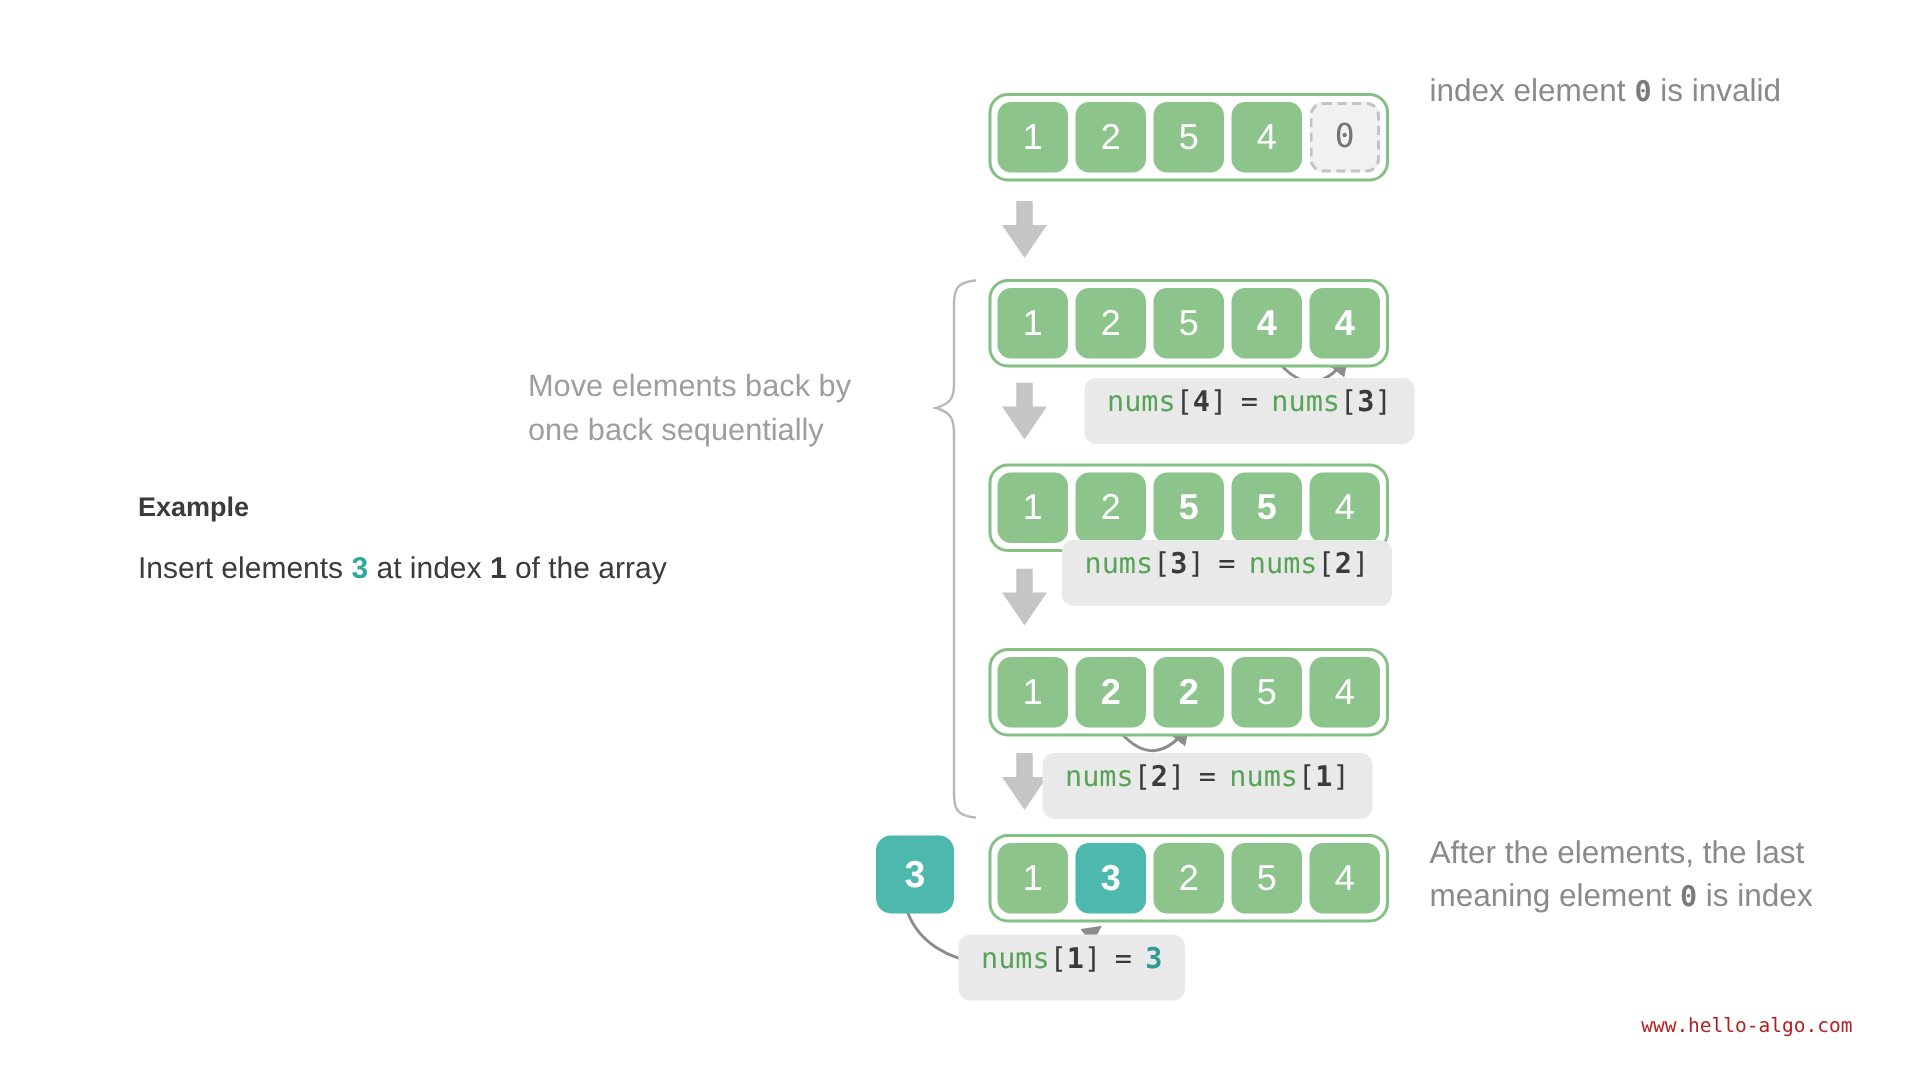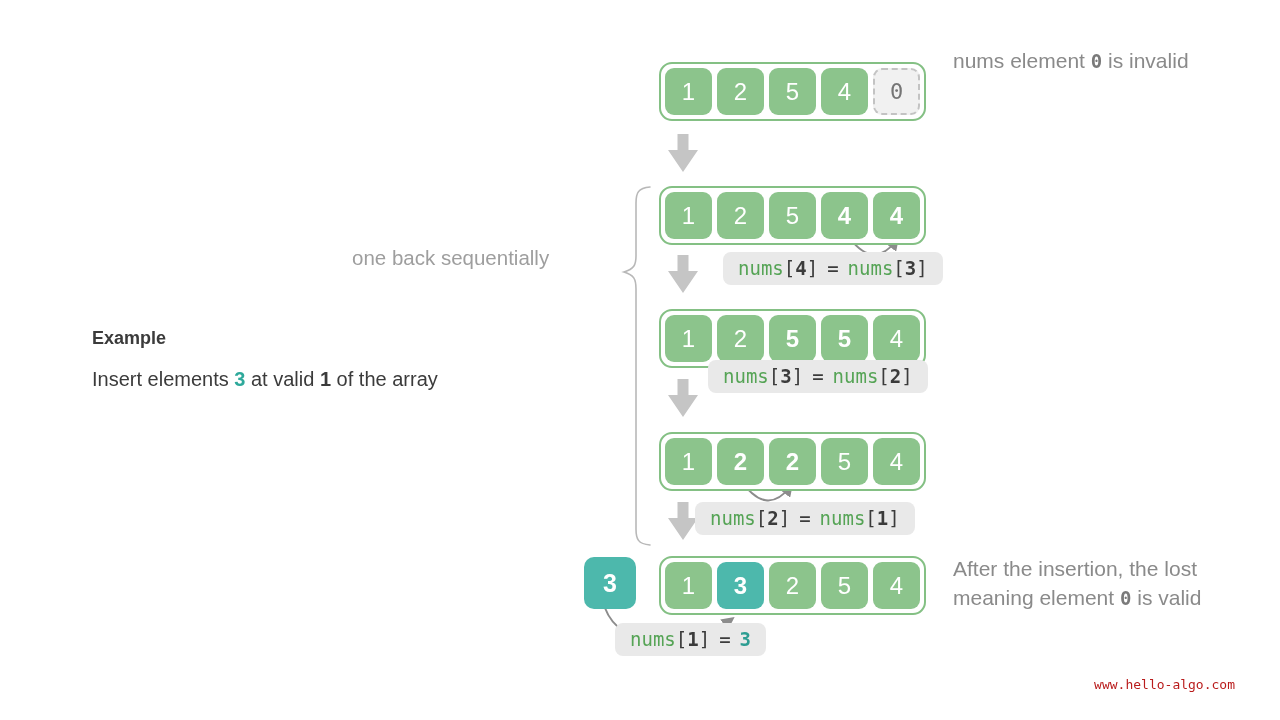--- a/index.html
+++ b/index.html
@@ -25,21 +25,21 @@
     width:43px;height:43px;font-family:"DejaVu Sans Mono",monospace;font-size:22px;
   }
   .standalone-cell{
     position:absolute;left:584px;top:557px;width:52px;height:52px;border-radius:10px;
     background:#4db8ac;color:#fff;display:flex;align-items:center;justify-content:center;
     font-size:25px;font-weight:700;
   }
 
   
   .code-label{
-    position:absolute;height:33px;line-height:33px;padding:0 15px;border-radius:8px;
+    position:absolute;height:44px;line-height:33px;padding:0 15px;border-radius:8px;
     background:#e9e9e9;font-family:"DejaVu Sans Mono",monospace;font-size:19px;
     white-space:nowrap;
     text-align:right;
   }
   .t-green{color:#56a456;}
   .t-dark{color:#3b3b3b;}
   .t-bold{color:#3b3b3b;font-weight:700;}
   .t-teal{color:#2d9d92;font-weight:700;}
   .t-eq{margin:0 9px;}
 
@@ -89,23 +89,24 @@
 
   <path d="M 846 233 Q 872 272 897 240" fill="none" stroke="#8c8c8c" stroke-width="2" marker-end="url(#ah)"></path>
   <path d="M 793 356 Q 819 395 844 363" fill="none" stroke="#8c8c8c" stroke-width="2" marker-end="url(#ah)"></path>
   <path d="M 740 479 Q 766 518 791 486" fill="none" stroke="#8c8c8c" stroke-width="2" marker-end="url(#ah)"></path>
 
   <path d="M 605 608 C 620 648 682 655 732 619" fill="none" stroke="#8c8c8c" stroke-width="2" marker-end="url(#ah)"></path>
 </svg>
 
 <div class="example-heading">Example</div>
 <div class="example-desc">
-  <span>Insert elements </span><span class="v-teal">3</span><span> at valid </span><span class="v-bold">1</span><span> of the array</span>
+  <span>Insert elements </span><span class="v-teal">3</span><span> at index </span><span class="v-bold">1</span><span> of the array</span>
 </div>
 <div class="move-note">
+  <div>Move elements back by</div>
   <div>one back sequentially</div>
 </div>
 
 <div class="array-row" style="top:62px">
   <div class="cell">1</div>
   <div class="cell">2</div>
   <div class="cell">5</div>
   <div class="cell">4</div>
   <div class="cell invalid">0</div>
 </div>
@@ -156,25 +157,25 @@
 </div>
 
 <div class="standalone-cell">3</div>
 <div class="array-row" style="top:556px">
   <div class="cell">1</div>
   <div class="cell teal">3</div>
   <div class="cell">2</div>
   <div class="cell">5</div>
   <div class="cell">4</div>
 </div>
-<div class="code-label" style="left:615px;top:623px">
+<div class="code-label" style="left:639px;top:623px">
   <span class="t-green">nums</span><span class="t-dark">[</span><span class="t-bold">1</span><span class="t-dark">]</span><span class="t-dark t-eq">=</span><span class="t-teal">3</span>
 </div>
 
 <div class="annotation" style="top:46px">
-  <div><span>nums element </span><span class="code0">0</span><span> is invalid</span></div>
+  <div><span>index element </span><span class="code0">0</span><span> is invalid</span></div>
 </div>
 <div class="annotation" style="top:554px">
-  <div>After the insertion, the lost</div>
-  <div><span>meaning element </span><span class="code0">0</span><span> is valid</span></div>
+  <div>After the elements, the last</div>
+  <div><span>meaning element </span><span class="code0">0</span><span> is index</span></div>
 </div>
 
 <div class="watermark">www.hello-algo.com</div>
 
 </body></html>

